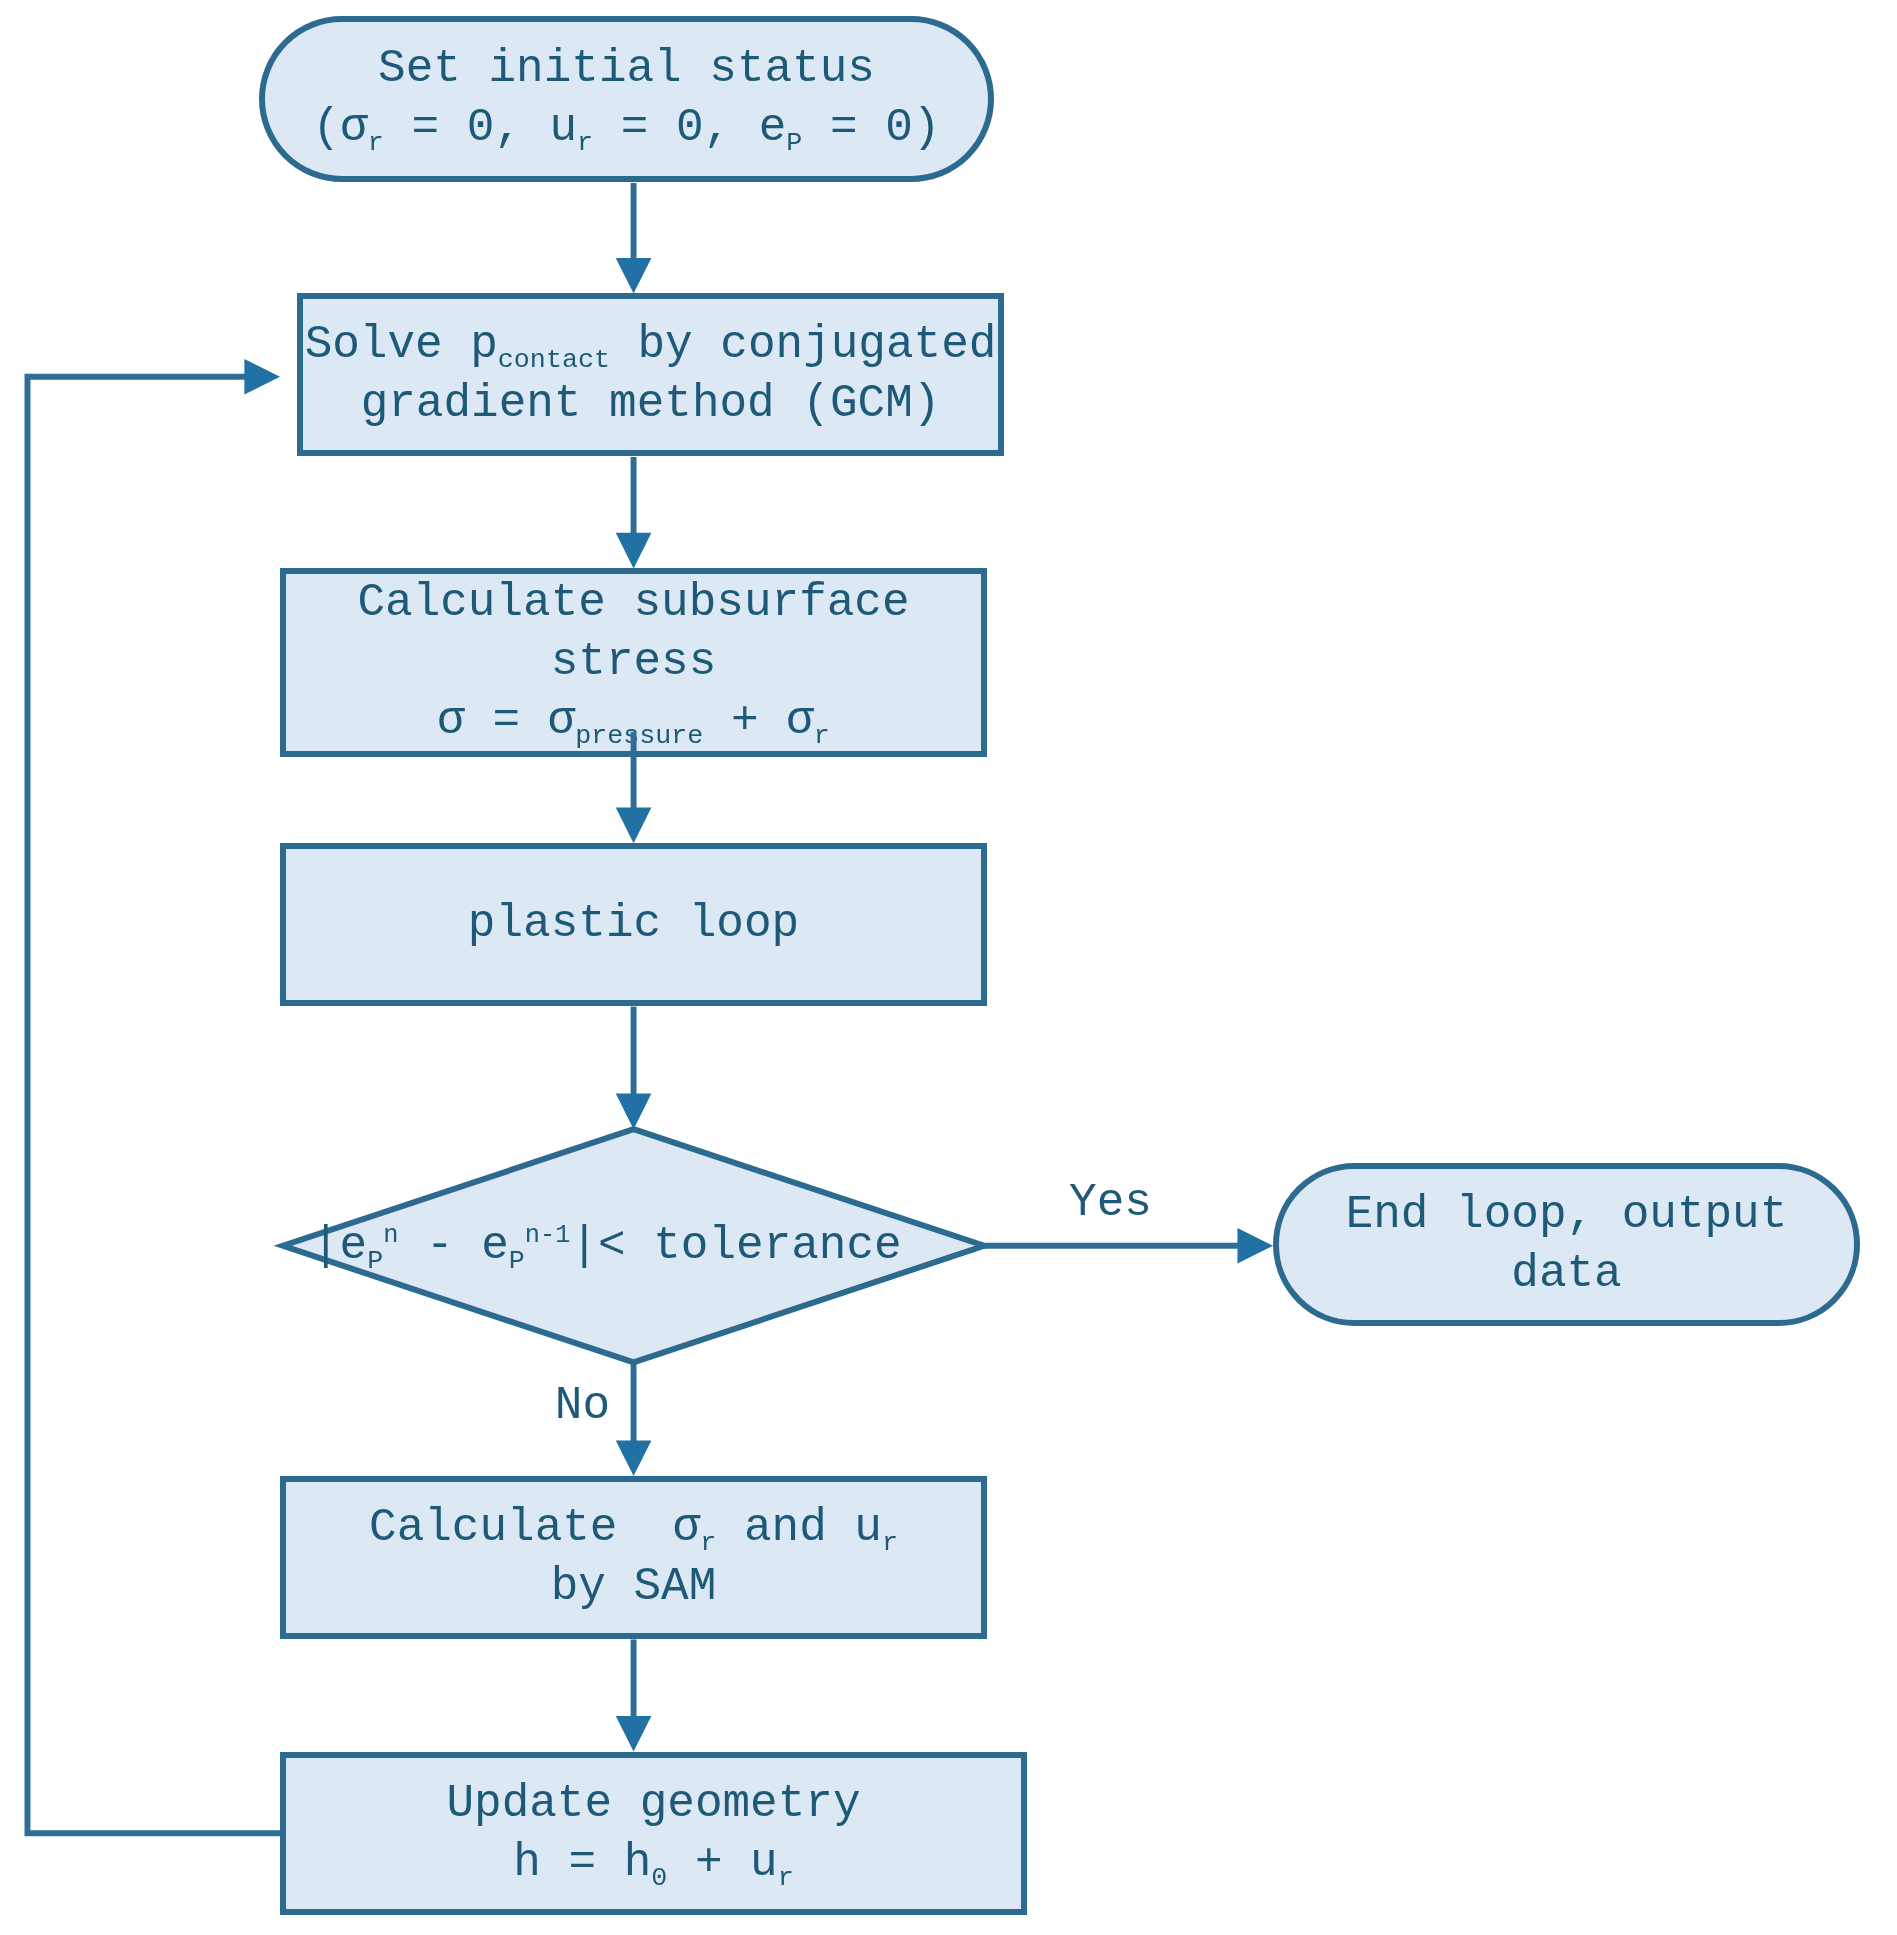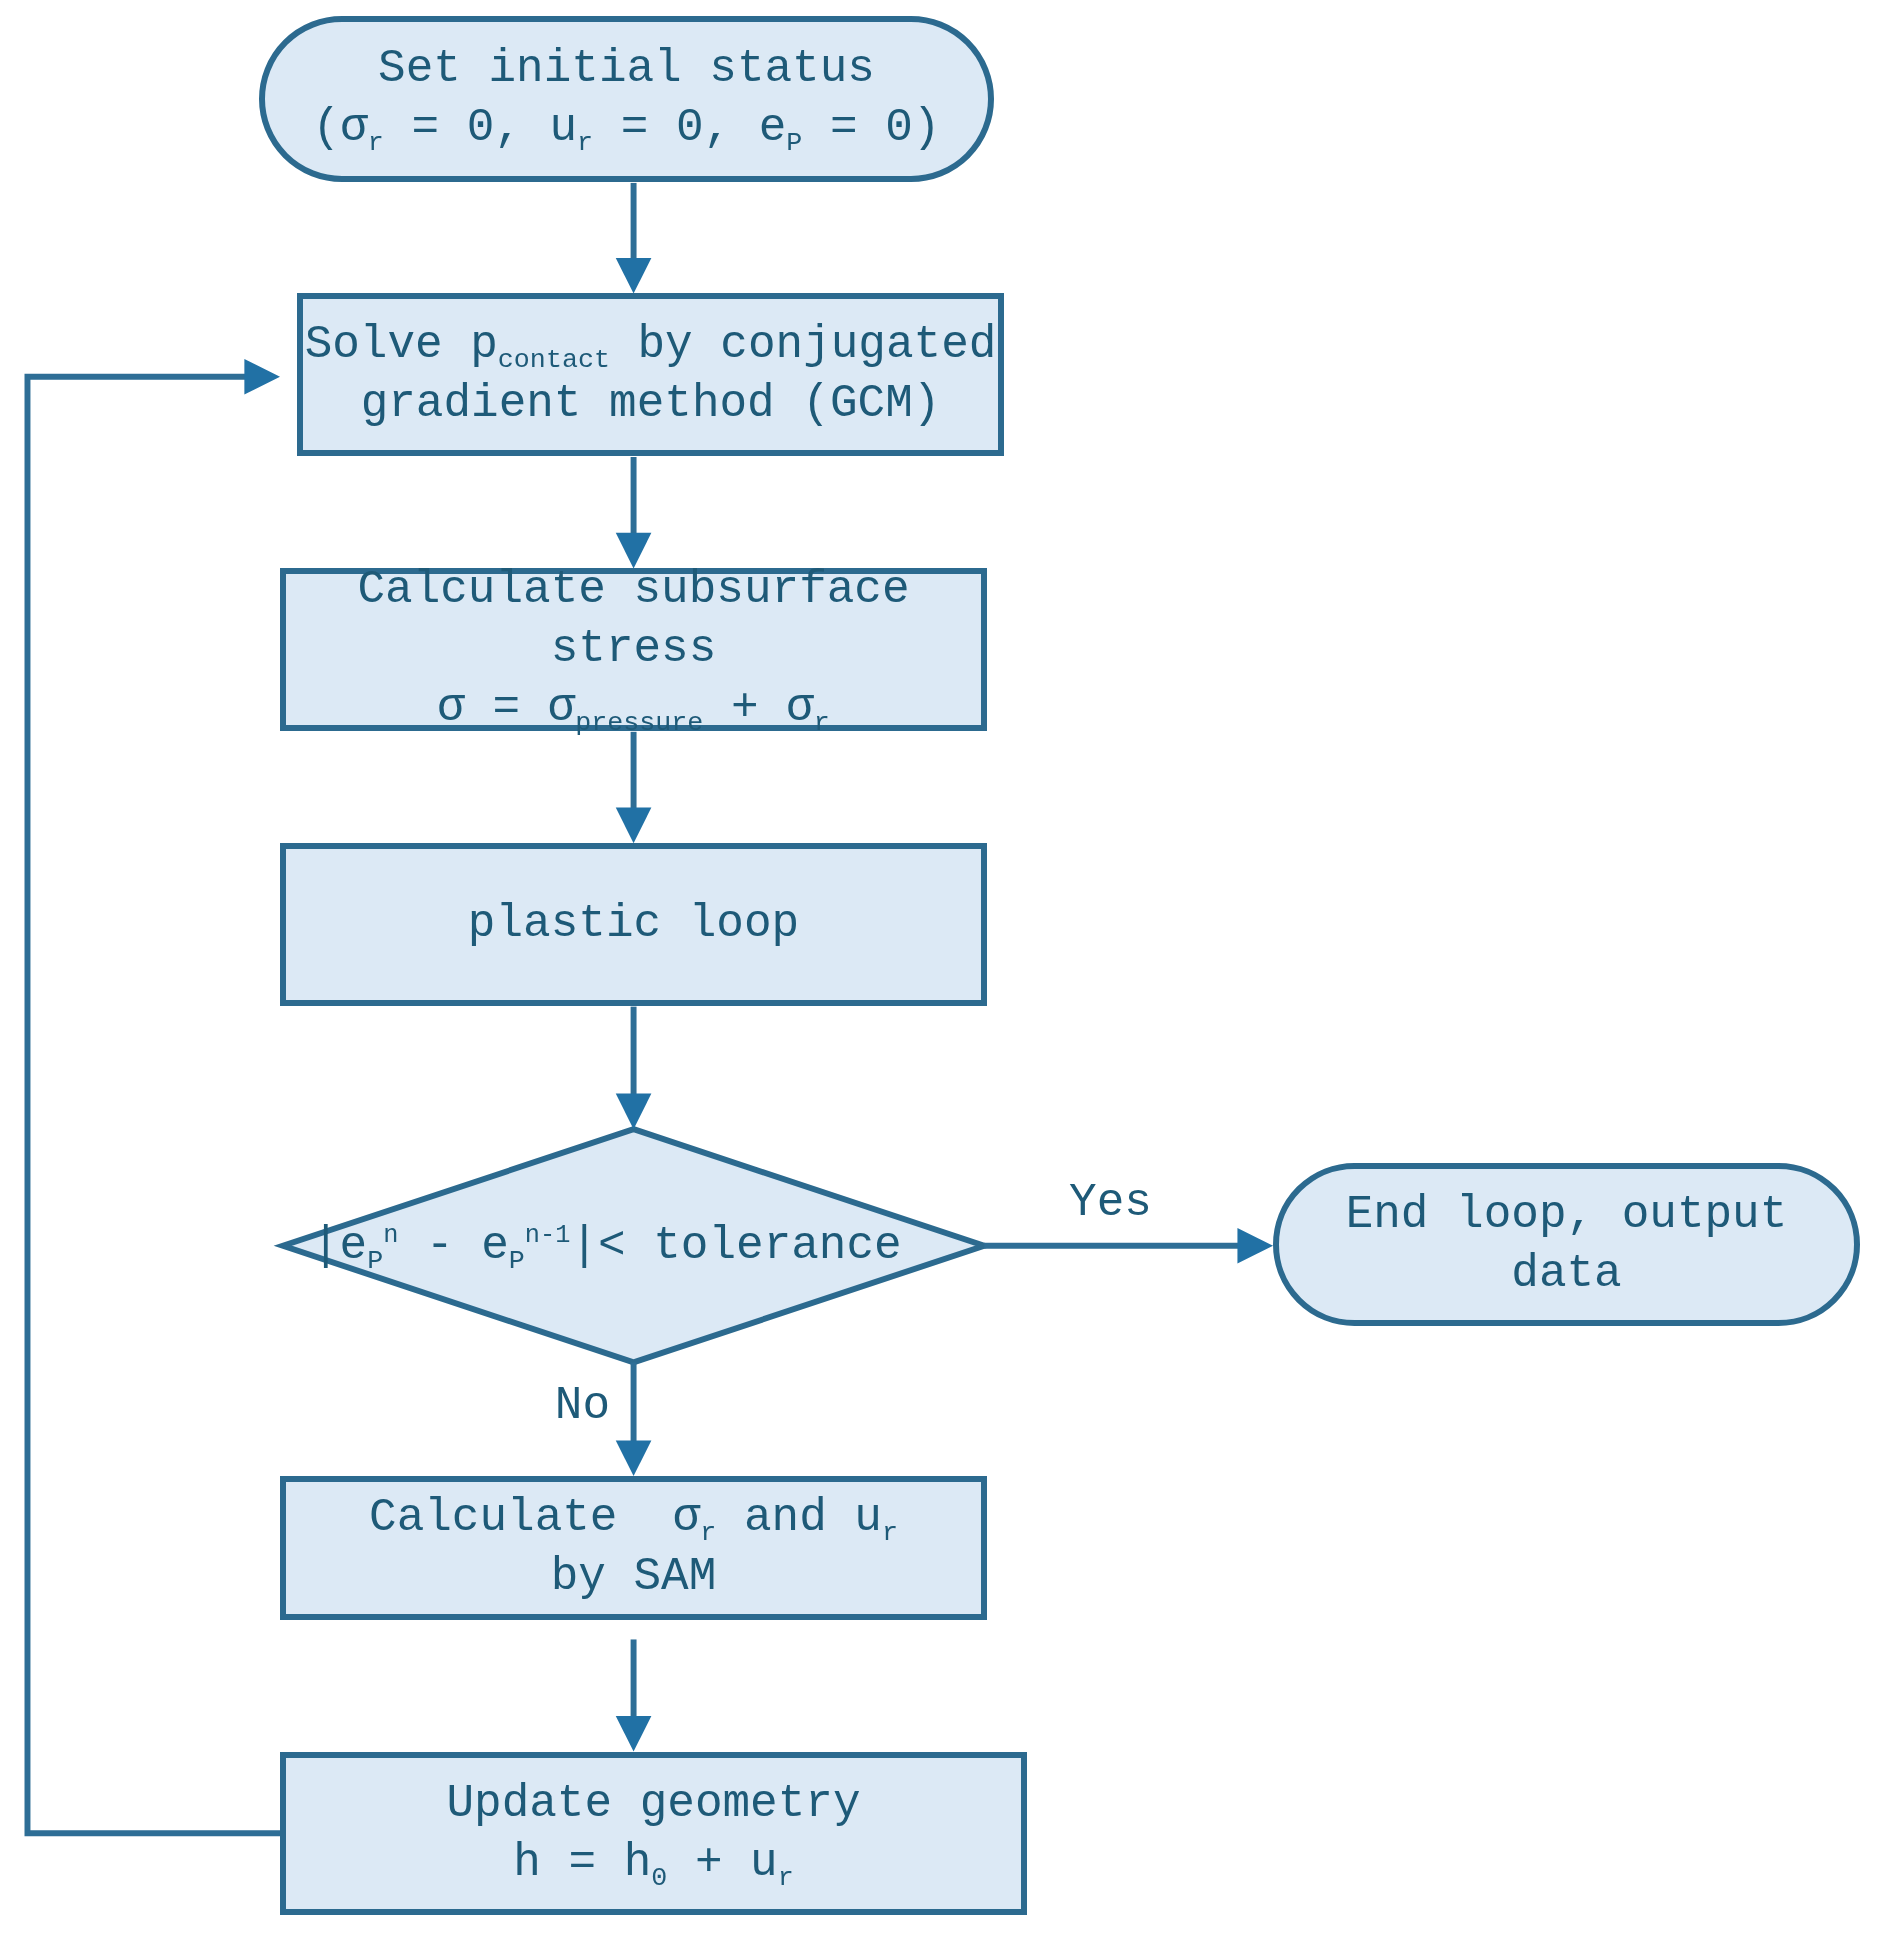--- a/index.html
+++ b/index.html
@@ -41,34 +41,34 @@
   <div class="node stadium" style="left:259px; top:16.3px; width:735px; height:166px;">
       <div><span>Set initial status</span></div>
       <div><span>(σ</span><sub>r</sub><span> = 0, u</span><sub>r</sub><span> = 0, e</span><sub>P</sub><span> = 0)</span></div>
     </div>
 
   <div class="node" style="left:280px; top:293px; width:707px; height:163px;margin-left:17px;">
       <div><span>Solve p</span><sub>contact</sub><span> by conjugated</span></div>
       <div><span>gradient method (GCM)</span></div>
     </div>
 
-  <div class="node" style="left:280px; top:568px; width:707px; height:163px;">
+  <div class="node" style="left:280px; top:568px; width:707px; height:189px;">
       <div><span>Calculate subsurface stress</span></div>
       <div><span>σ = σ</span><sub>pressure</sub><span> + σ</span><sub>r</sub></div>
     </div>
 
   <div class="node" style="left:280px; top:843px; width:707px; height:163px;">
       <div><span>plastic loop</span></div>
     </div>
 
   <div class="node stadium" style="left:1273px; top:1163px; width:587px; height:163px; border-radius:82px;">
       <div><span>End loop, output data</span></div>
     </div>
 
-  <div class="node" style="left:280px; top:1476px; width:707px; height:144px;">
+  <div class="node" style="left:280px; top:1476px; width:707px; height:163px;">
       <div><span>Calculate &nbsp;σ</span><sub>r</sub><span> and u</span><sub>r</sub></div>
       <div><span>by SAM</span></div>
     </div>
 
   <div class="node" style="left:280px; top:1752px; width:747px; height:163px;">
       <div><span>Update geometry</span></div>
       <div><span>h = h</span><sub>0</sub><span> + u</span><sub>r</sub></div>
     </div>
 
   <svg class="wires" width="1897" height="1936" viewBox="0 0 2554 2606">

